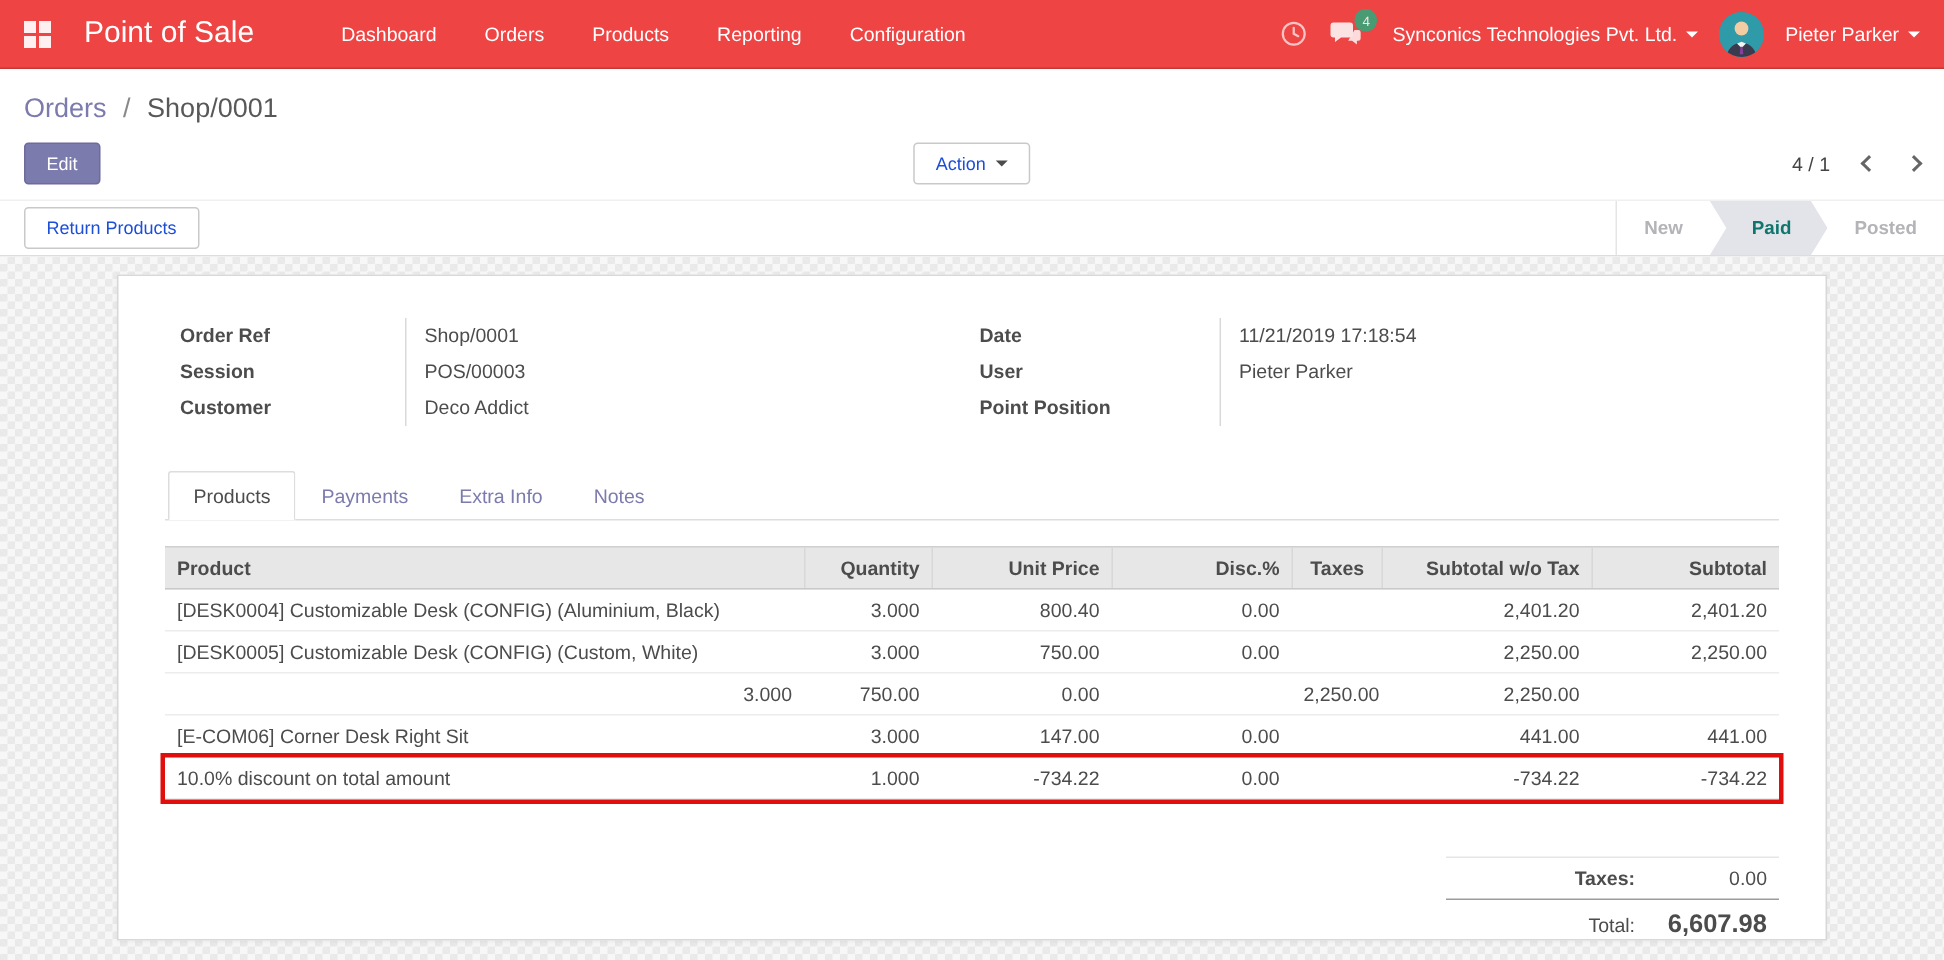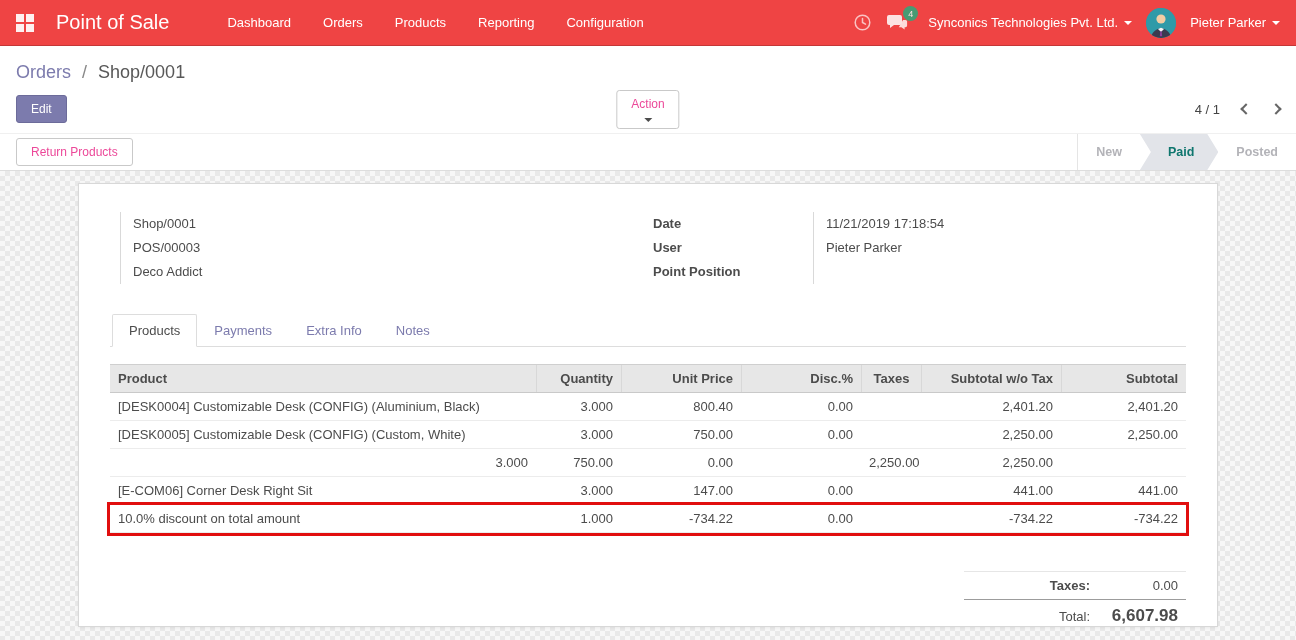--- a/index.html
+++ b/index.html
@@ -30,21 +30,21 @@
   
   .control-panel { padding:12px 16px 8px; border-bottom:1px solid #f0f0f0; }
   .breadcrumb { font-size:18px; padding:4px 0 10px; }
   .breadcrumb .bc-link { color:#7c7bad; cursor:pointer; }
   .breadcrumb .bc-sep { color:#888; margin:0 6px; }
   .breadcrumb .bc-current { color:#585858; }
   .cp-buttons { position:relative; display:flex; align-items:center; height:32px; }
   .btn { font-size:12px; border-radius:3px; padding:6px 14px; cursor:pointer;
     display:inline-flex; align-items:center; gap:7px; border:1px solid transparent; }
   .btn-primary { background:#7c7bad; border-color:#6c6b9a; color:#fff; }
-  .btn-default { background:#fff; border-color:#c9c9c9; color:#ec4899;flex-direction:column; }
+  .btn-default { background:#fff; border-color:#c9c9c9; color:#1d4ed8; }
   .action-wrap { position:absolute; left:50%; transform:translateX(-50%); }
   .pager { margin-left:auto; display:flex; align-items:center; gap:22px; }
   .pager-value { font-size:13px; color:#444; cursor:pointer; }
   .chev { display:inline-block; width:8px; height:8px; border-left:2px solid #666;
     border-bottom:2px solid #666; cursor:pointer; }
   .chev.left { transform:rotate(45deg); }
   .chev.right { transform:rotate(225deg); }
 
   
   .status-bar { height:37px; display:flex; align-items:center; padding-left:16px;
@@ -186,20 +186,25 @@
     <span class="state active">Paid</span>
     <span class="state">Posted</span>
   </div>
 </section>
 
 <main class="content">
   <div class="sheet">
 
     <div class="form-grid">
       <div class="form-col left">
+        <div class="labels-col">
+          <div class="frow">Order Ref</div>
+          <div class="frow">Session</div>
+          <div class="frow">Customer</div>
+        </div>
         <div class="values-col">
           <div class="frow">Shop/0001</div>
           <div class="frow link">POS/00003</div>
           <div class="frow link">Deco Addict</div>
         </div>
       </div>
       <div class="form-col right">
         <div class="labels-col">
           <div class="frow">Date</div>
           <div class="frow">User</div>

